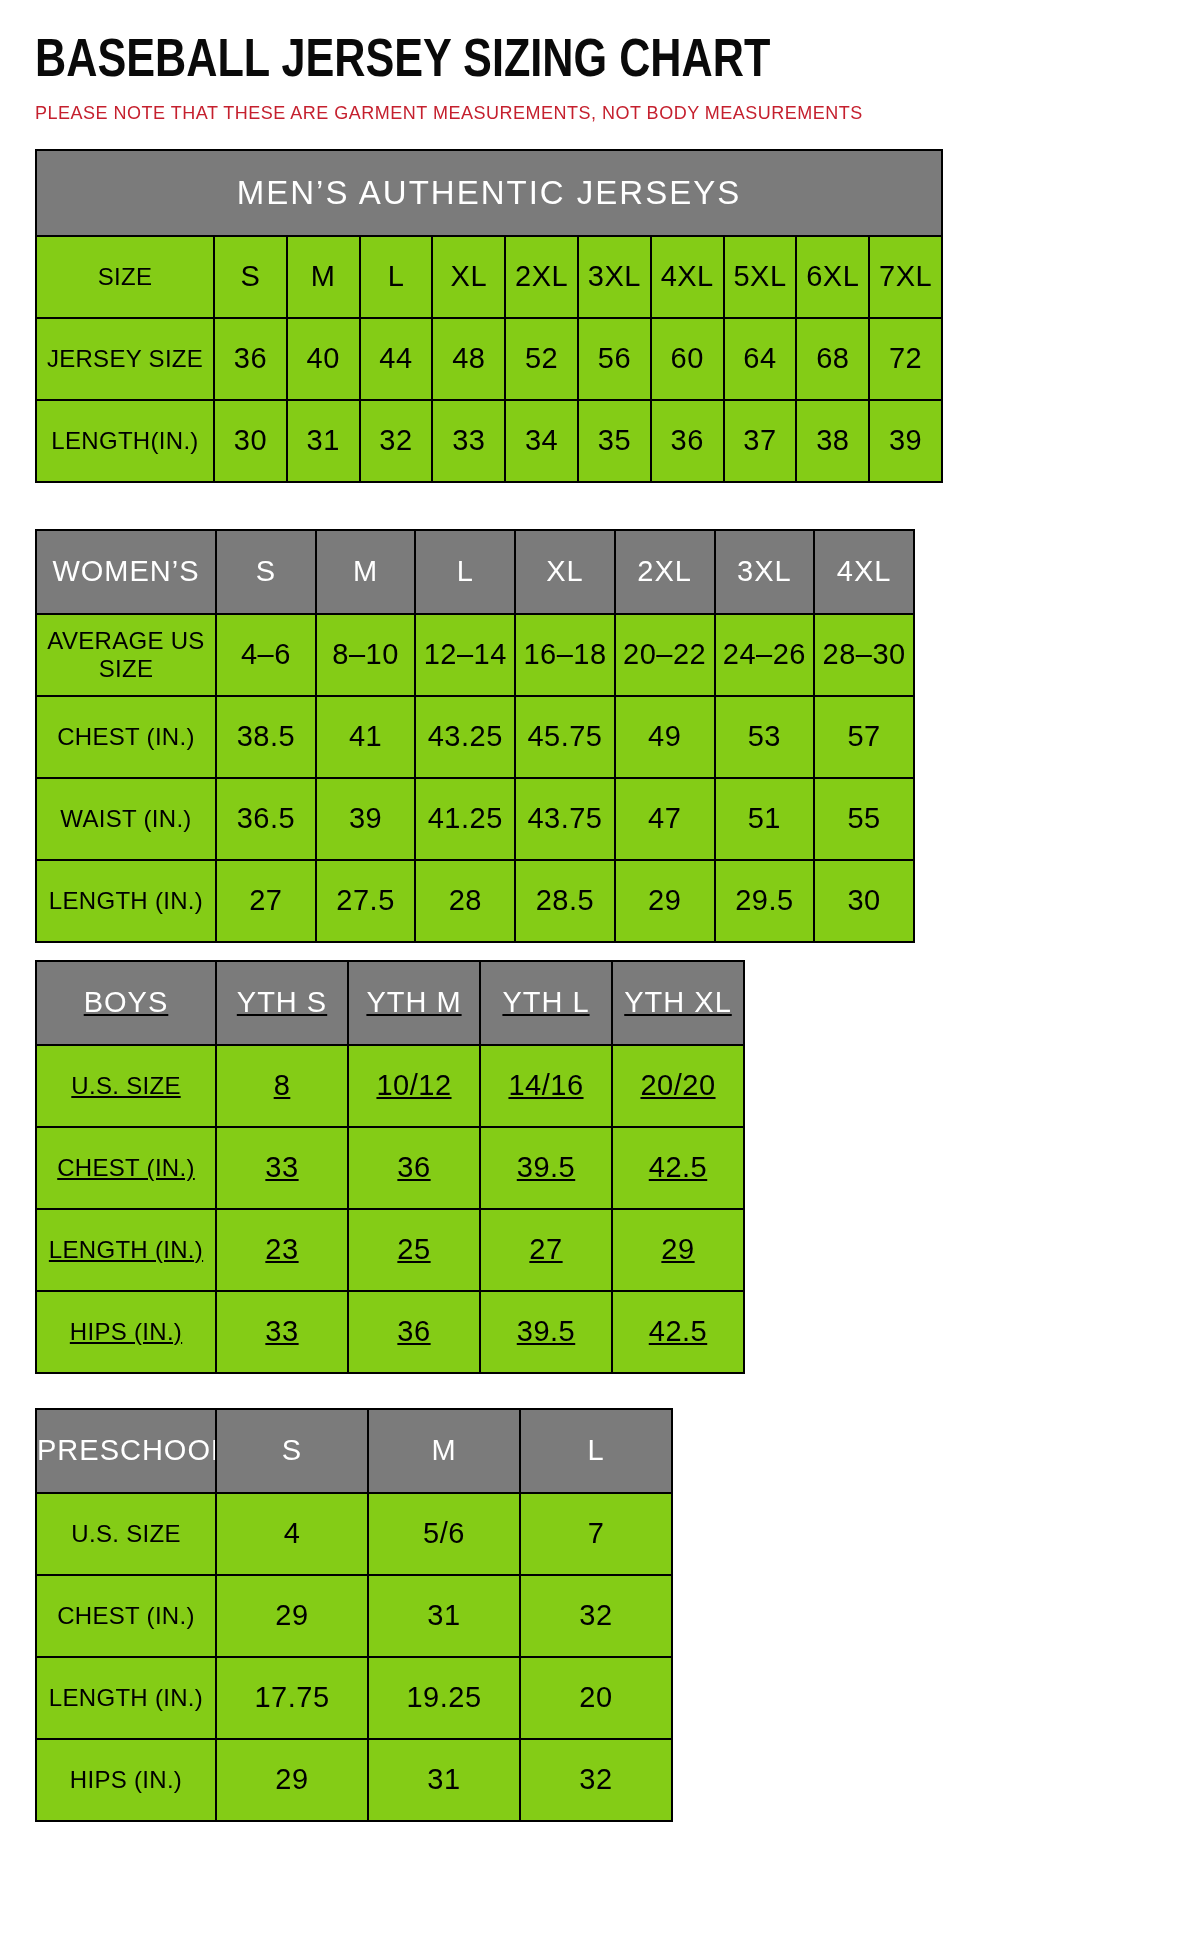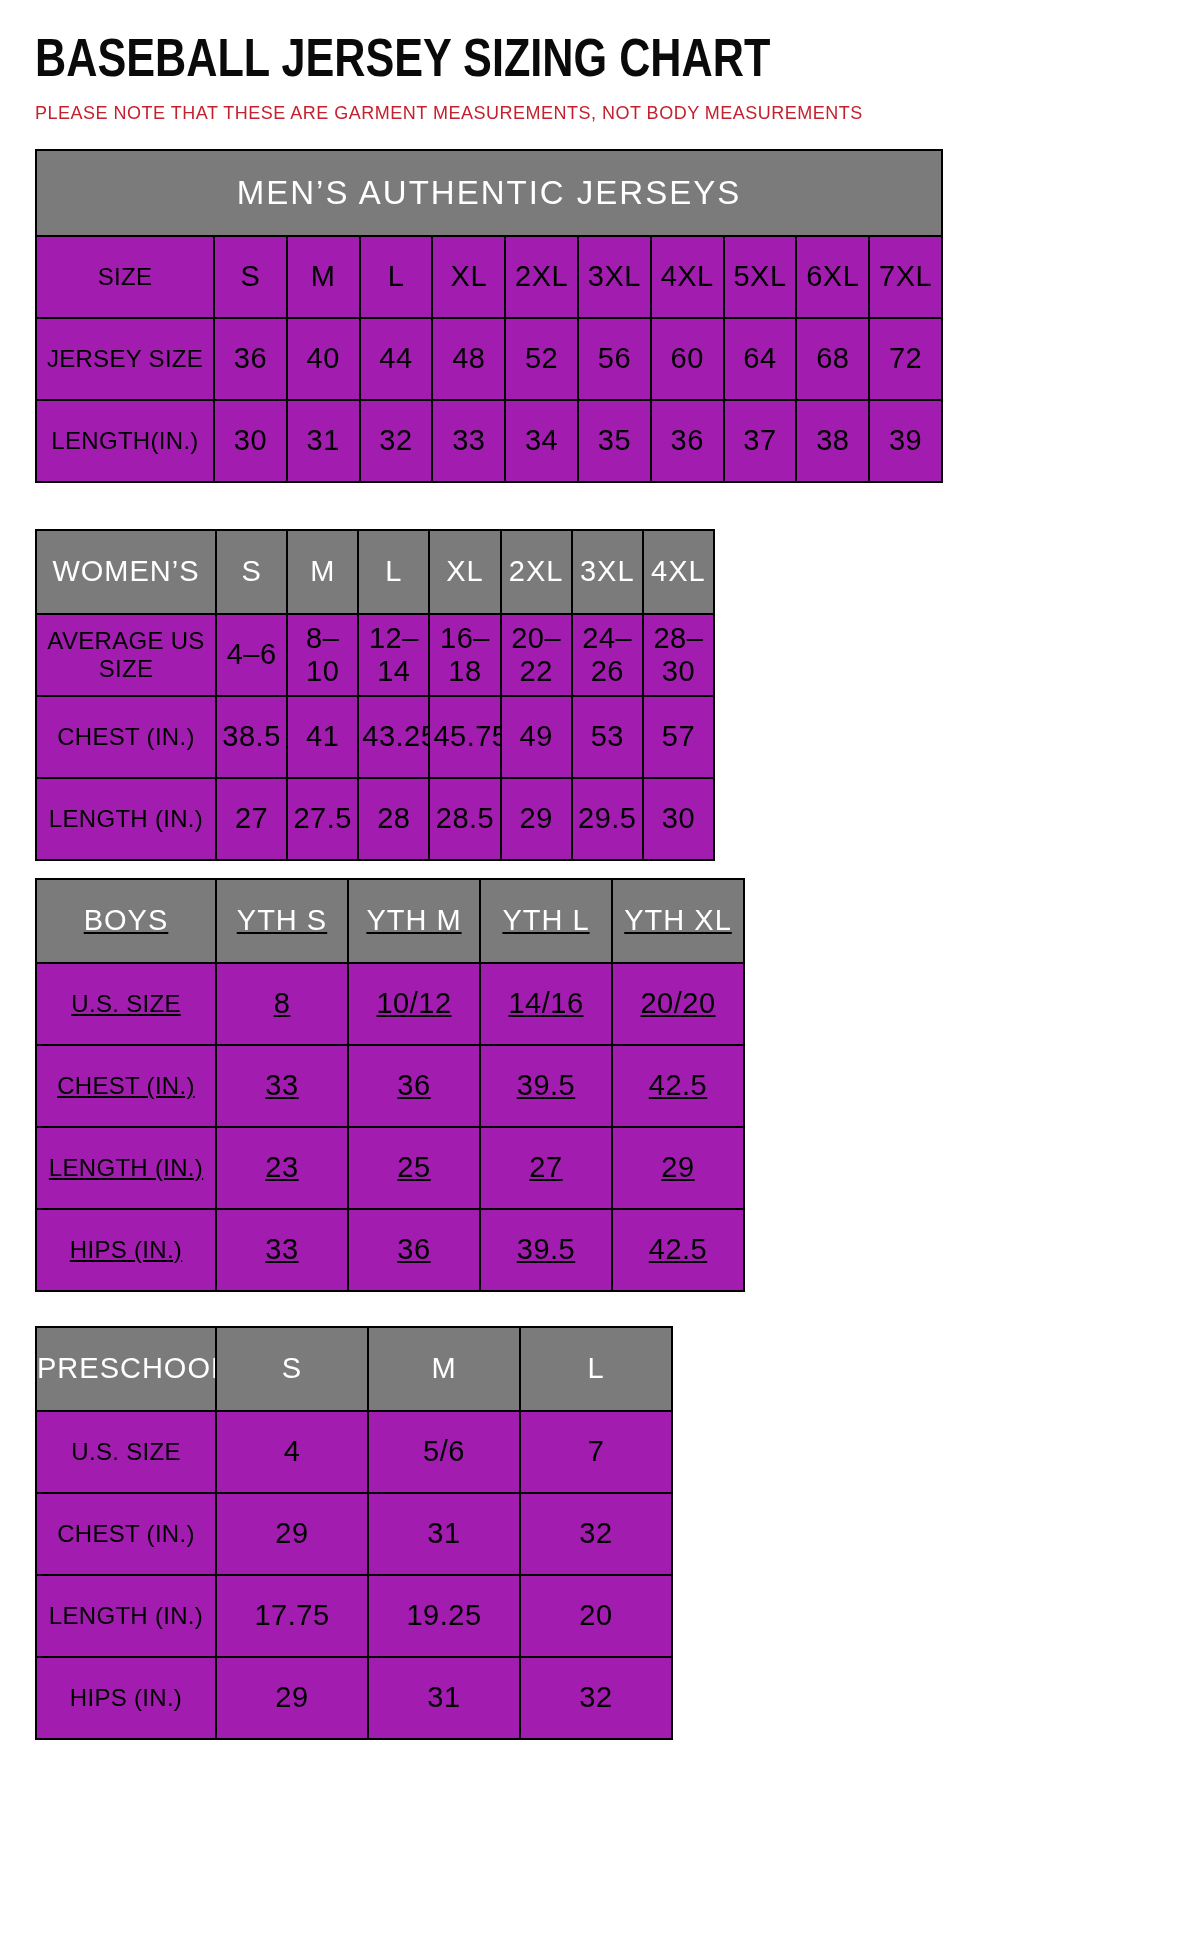--- a/index.html
+++ b/index.html
@@ -29,21 +29,21 @@
     max-width: 900px;
     font-size: 18px;
     line-height: 1.25;
     letter-spacing: 0.5px;
     color: var(--accent-red, #c5202e);
     font-weight: 400;
   }
   table {
     border-collapse: collapse;
     table-layout: fixed;
-    background: #a21caf;
+    background: #84cc16;
   }
   td, th {
     border: 2px solid #000000;
     text-align: center;
     vertical-align: middle;
     font-weight: 400;
     padding: 2px 3px;
     overflow: hidden;
   }
   th.band {
@@ -58,21 +58,21 @@
     background: var(--header-gray, #7b7b7b);
     color: #ffffff;
     font-size: 29px;
     height: 78px;
     letter-spacing: 1px;
   }
   tbody td { font-size: 29px; height: 76px; letter-spacing: 0.5px; }
   tbody td.lbl { font-size: 24px; padding: 2px 0; letter-spacing: 0.3px; }
   th.hdr.lbl { padding: 2px 0; }
   .tbl-mens      { width: 908px; margin-top: 24px; }
-  .tbl-womens    { width: 680px; margin-top: 46px; }
+  .tbl-womens    { width: 880px; margin-top: 46px; }
   .tbl-boys      { width: 710px; margin-top: 17px; text-decoration: underline; }
   .tbl-preschool { width: 638px; margin-top: 34px; }
 </style>
 </head>
 <body>
 
 <div class="page">
 
   <h1 class="title">BASEBALL JERSEY SIZING CHART</h1>
 
@@ -178,20 +178,30 @@
           <td class="lbl">CHEST (IN.)</td>
           <td class="val">38.5</td>
           <td class="val">41</td>
           <td class="val">43.25</td>
           <td class="val">45.75</td>
           <td class="val">49</td>
           <td class="val">53</td>
           <td class="val">57</td>
         </tr>
         <tr>
+          <td class="lbl">WAIST (IN.)</td>
+          <td class="val">36.5</td>
+          <td class="val">39</td>
+          <td class="val">41.25</td>
+          <td class="val">43.75</td>
+          <td class="val">47</td>
+          <td class="val">51</td>
+          <td class="val">55</td>
+        </tr>
+        <tr>
           <td class="lbl">LENGTH (IN.)</td>
           <td class="val">27</td>
           <td class="val">27.5</td>
           <td class="val">28</td>
           <td class="val">28.5</td>
           <td class="val">29</td>
           <td class="val">29.5</td>
           <td class="val">30</td>
         </tr>
       </tbody>

